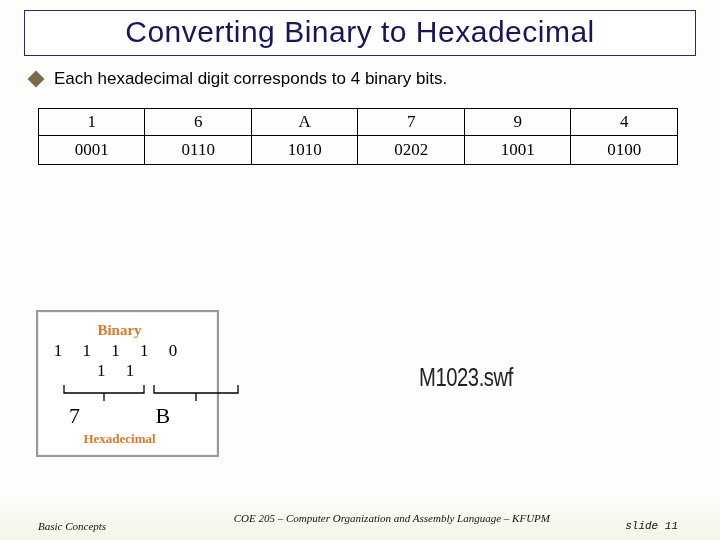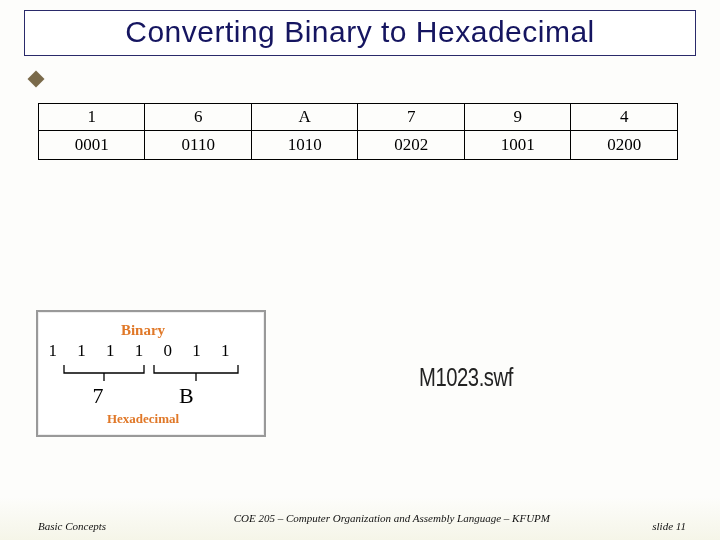--- a/index.html
+++ b/index.html
@@ -55,21 +55,21 @@
     text-align: center;
     font-size: 17px;
     padding: 4px 16px;
     width: 16.66%;
   }
   .conv-table tr:first-child td { padding: 3px 0; }
   .diagram {
     position: absolute;
     left: 36px;
     top: 310px;
-    width: 230px;
+    width: 183px;
     border: 2px solid #999;
     background: #fff;
     padding: 10px 24px 8px 8px;
     box-shadow: inset 0 0 0 1px #eee;
     text-align: center;
   }
   .diagram .lbl-bin {
     color: #e07828;
     font-weight: bold;
     font-size: 15px;
@@ -111,51 +111,52 @@
     bottom: 8px;
     left: 0;
     width: 720px;
     font-family: "Times New Roman", serif;
     font-style: italic;
     font-size: 11px;
     color: #111;
   }
   .footer .fl { position: absolute; left: 38px;  bottom: 0; }
   .footer .fc { position: absolute; left: 190px; bottom: 8px; width: 360px; text-align: right; }
-  .footer .fr { position: absolute; right: 34px; bottom: 0; }
+  .footer .fr { position: absolute; right: 42px; bottom: 0; font-family: Liberation Mono, monospace; }
 </style>
 </head>
 <body>
 
 <div class="title-box">
   <h1>Converting Binary to Hexadecimal</h1>
 </div>
 
 <div class="content">
   <div class="bullet">
     <div class="diamond"></div>
+    <div class="bullet-text">Each hexadecimal digit corresponds to 4 binary bits.</div>
   </div>
 
   <table class="conv-table">
     <tbody>
         <tr>
       <td>1</td>
       <td>6</td>
       <td>A</td>
       <td>7</td>
       <td>9</td>
       <td>4</td>
     </tr>
     <tr>
       <td>0001</td>
       <td>0110</td>
       <td>1010</td>
       <td>0202</td>
       <td>1001</td>
-      <td>0200</td>
+      <td>0100</td>
     </tr>
   </tbody>
     </table>
 </div>
 
 <div class="diagram">
   <div class="lbl-bin">Binary</div>
   <div class="bits">1 1 1 1 0 1 1</div>
   <svg width="210" height="22">
     <path d="M18 2 L18 10 L58 10 L58 18 L58 10 L98 10 L98 2" stroke="#000" fill="none" stroke-width="1.3"></path>

